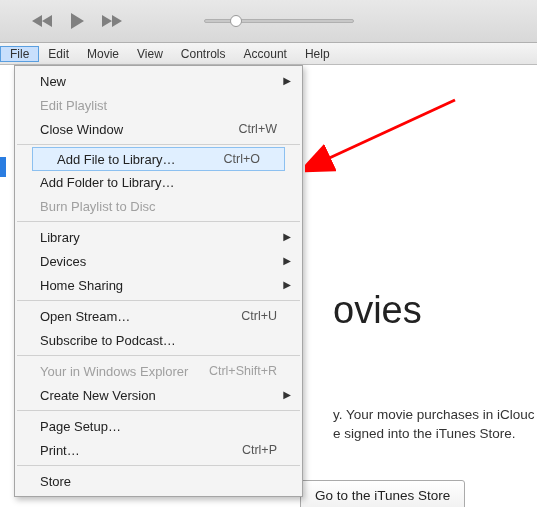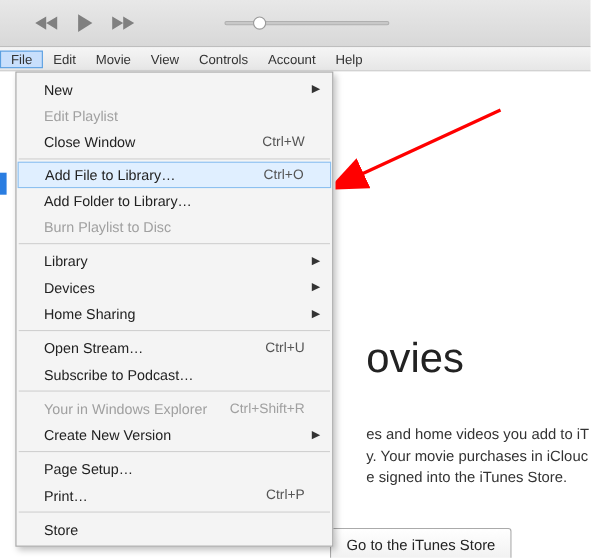--- a/index.html
+++ b/index.html
@@ -31,21 +31,21 @@
     .menu-item { padding: 0 9px; display: flex; align-items: center; cursor: default; }
     .menu-item.active { background: #c8dffc; border: 1px solid #5a9fe0; }
 
     .content-area {
       position: absolute;
       top: 65px; left: 0; right: 0; bottom: 0;
       background: #fff;
       padding-left: 10px;
     }
     .blue-stripe { position: absolute; left: 0; top: 92px; width: 6px; height: 20px; background: #2a7de1; }
-    .movies-title { position: absolute; left: 333px; top: 240px; font-size: 38px; font-weight: 300; color: #222; }
+    .movies-title { position: absolute; left: 333px; top: 224px; font-size: 38px; font-weight: 300; color: #222; }
     .movies-desc { position: absolute; left: 333px; top: 320px; width: 210px; font-size: 13.5px; line-height: 1.45; color: #333; }
     .store-btn {
       position: absolute; left: 300px; top: 415px;
       padding: 7px 14px; font-size: 13.5px;
       background: linear-gradient(#fff, #f0f0f0);
       border: 1px solid #aaa; border-radius: 3px;
       color: #222;
     }
 
     .dropdown {
@@ -59,21 +59,21 @@
       padding: 3px 1px;
     }
     .dd-row {
       display: flex; align-items: center;
       height: 24px;
       padding: 0 24px 0 24px;
       color: #222;
       position: relative;
     }
     .dd-row.disabled { color: #a0a0a0; }
-    .dd-row.highlighted { background: #e0efff; border: 1px solid #8cc0f0; margin: -1px 0; }
+    .dd-row.highlighted { background: #e0efff; border: 1px solid #8cc0f0; margin: -1px 16px; }
     .dd-label { flex: 1; }
     .dd-shortcut { color: #555; font-size: 12.5px; }
     .dd-row.disabled .dd-shortcut { color: #a0a0a0; }
     .dd-submenu-arrow { position: absolute; right: 10px; top: 6px; font-size: 10px; color: #333; }
     .dd-sep { height: 1px; background: #d0d0d0; margin: 3px 1px; }
 
     .annotation-arrow {
       position: absolute;
       left: 305px; top: 95px;
       width: 160px; height: 120px;
@@ -115,21 +115,21 @@
   <div class="menu-item">View</div>
   <div class="menu-item">Controls</div>
   <div class="menu-item">Account</div>
   <div class="menu-item">Help</div>
 </div>
 
 <div class="content-area">
   <div class="blue-stripe"></div>
   <div class="movies-title">ovies</div>
   <div class="movies-desc">
-    <span>es and home videos you add to iT</span><br>
+    <br>
     <span>y. Your movie purchases in iClouc</span><br>
     <span>e signed into the iTunes Store.</span>
   </div>
   <button class="store-btn">Go to the iTunes Store</button>
 </div>
 
 <div class="dropdown">
   <div class="dd-row">
     <span class="dd-label">New</span>
     <span class="dd-submenu-arrow">▶</span>

